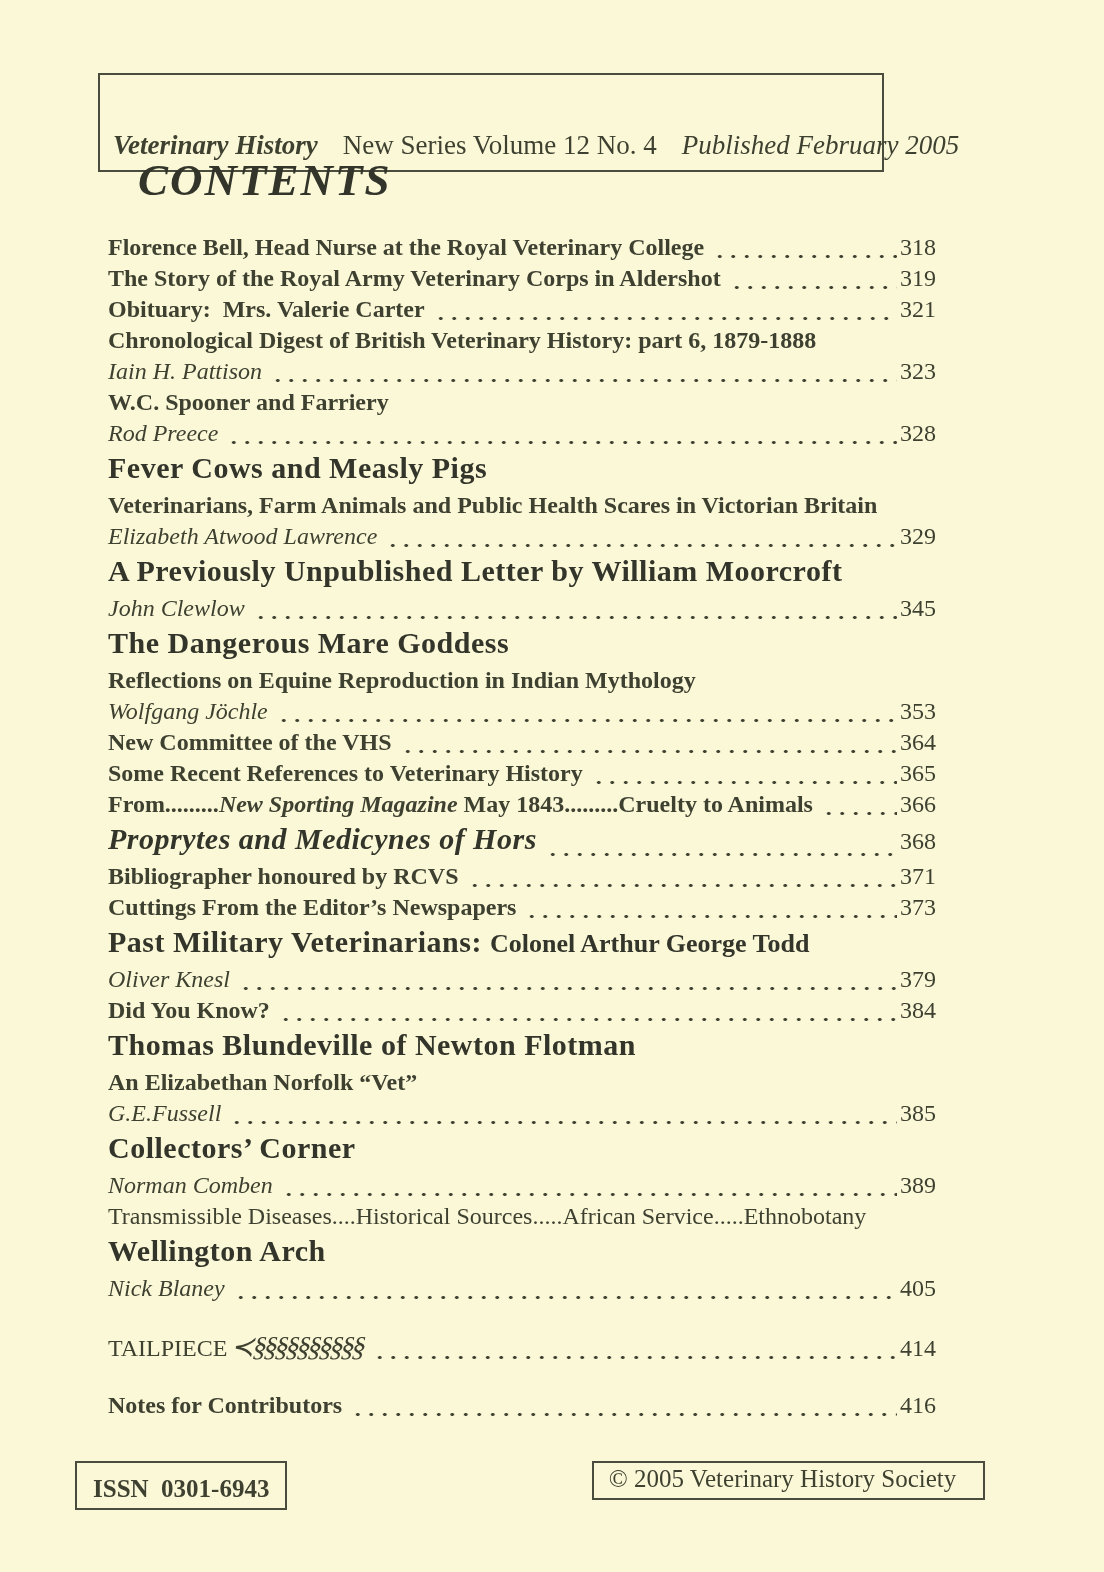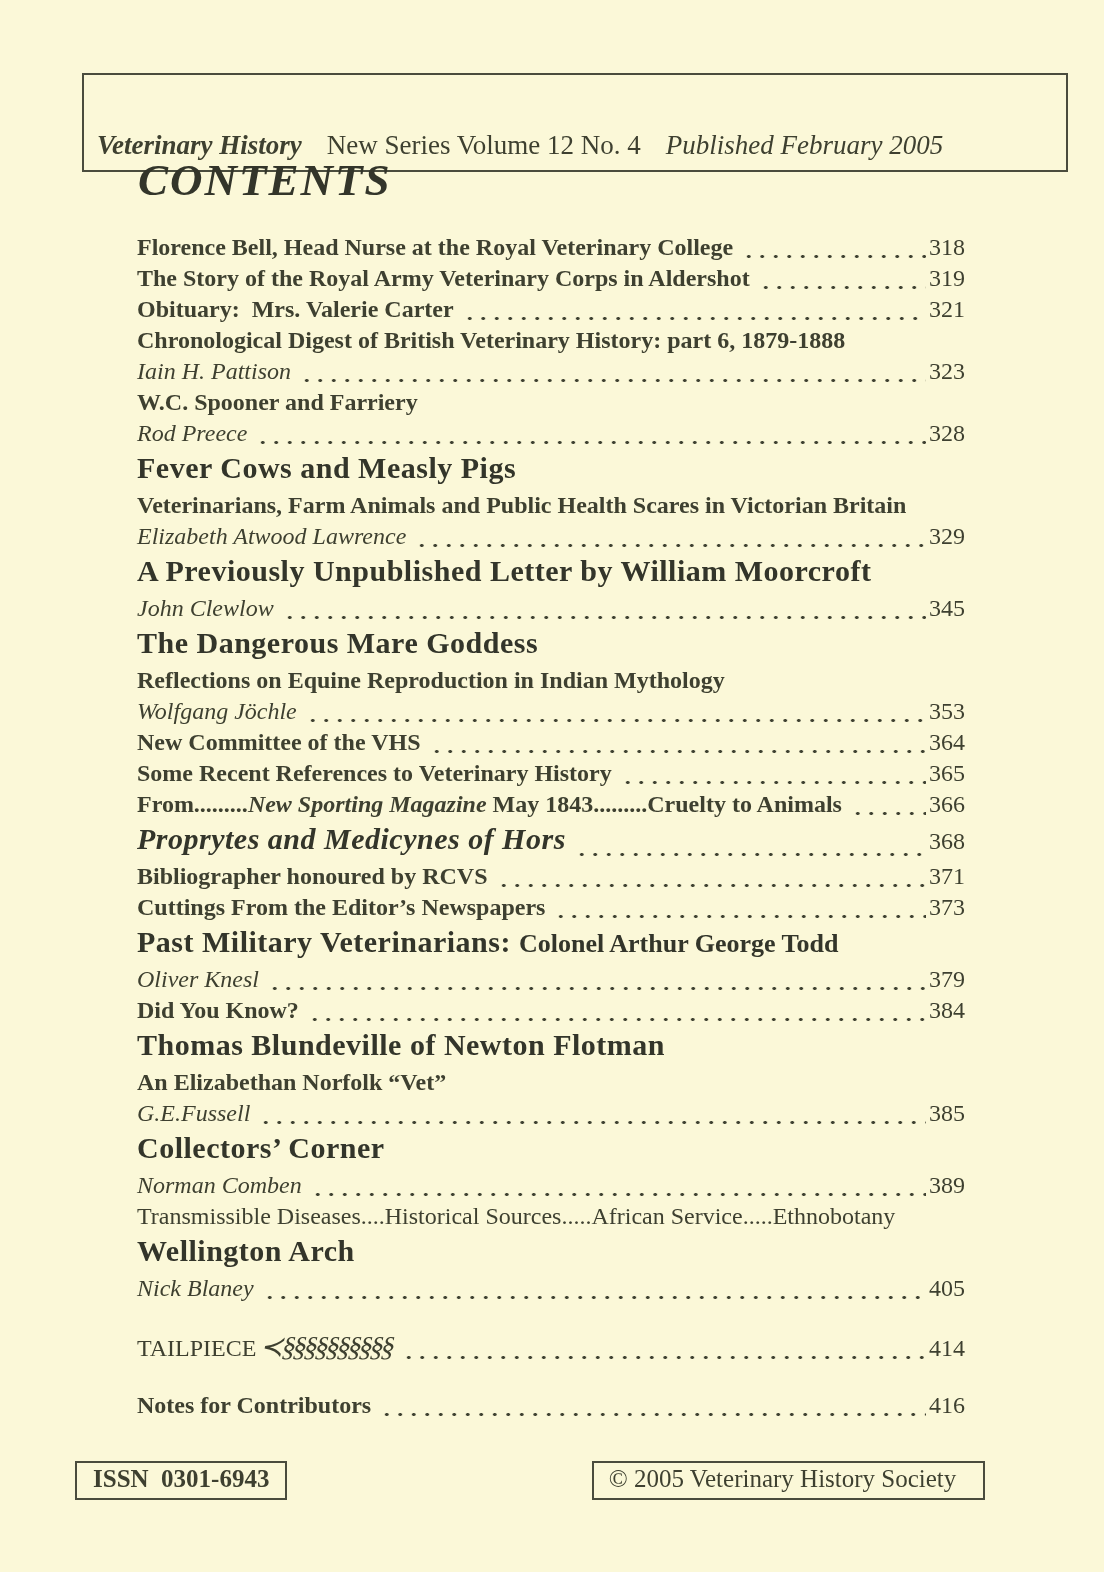--- a/index.html
+++ b/index.html
@@ -18,22 +18,22 @@
     width:1104px;
     height:1572px;
     margin:0 auto;
     background:var(--background);
     color:var(--text);
     overflow:hidden;
   }
   
   .header-box{
     position:absolute;
-    left:82px; top:73px;
-    width:986px;
+    left:98px; top:73px;
+    width:786px;
     box-sizing:border-box;
     border:2px solid var(--border);
     padding:7px 10px 9px 13px;
     display:flex;
     align-items:baseline;
     gap:25px;
     font-size:27px;
     white-space:nowrap;
   }
   .hb-title{font-weight:bold;font-style:italic;}
@@ -46,21 +46,21 @@
     margin:16px;
     font-size:45px;
     font-weight:bold;
     font-style:italic;
     letter-spacing:2px;
     color:var(--heading-text);
   }
   
   .toc{
     position:absolute;
-    left:137px; top:233px;
+    left:108px; top:233px;
     width:828px;
   }
   .toc-row{
     display:flex;
     align-items:baseline;
     line-height:29px;
     white-space:pre;
   }
   .toc-row.is-heading{line-height:36px;}
   .toc-row.gap-before{margin-top:28px;}
@@ -89,21 +89,21 @@
     background-size:13.5px 9px;
     background-repeat:repeat-x;
     background-position:left bottom 3px;
   }
   .page-num{font-size:24px;font-weight:normal;}
   
   .issn-box{
     position:absolute;
     left:75px; top:1461px;
     border:2px solid var(--border);
-    padding:2px 16px 5px 16px;
+    padding:12px 16px 5px 16px;
     font-size:25px;
     font-weight:bold;
     white-space:nowrap;
   }
   .copyright-box{
     position:absolute;
     left:592px; top:1461px;
     width:393px;
     box-sizing:border-box;
     border:2px solid var(--border);

